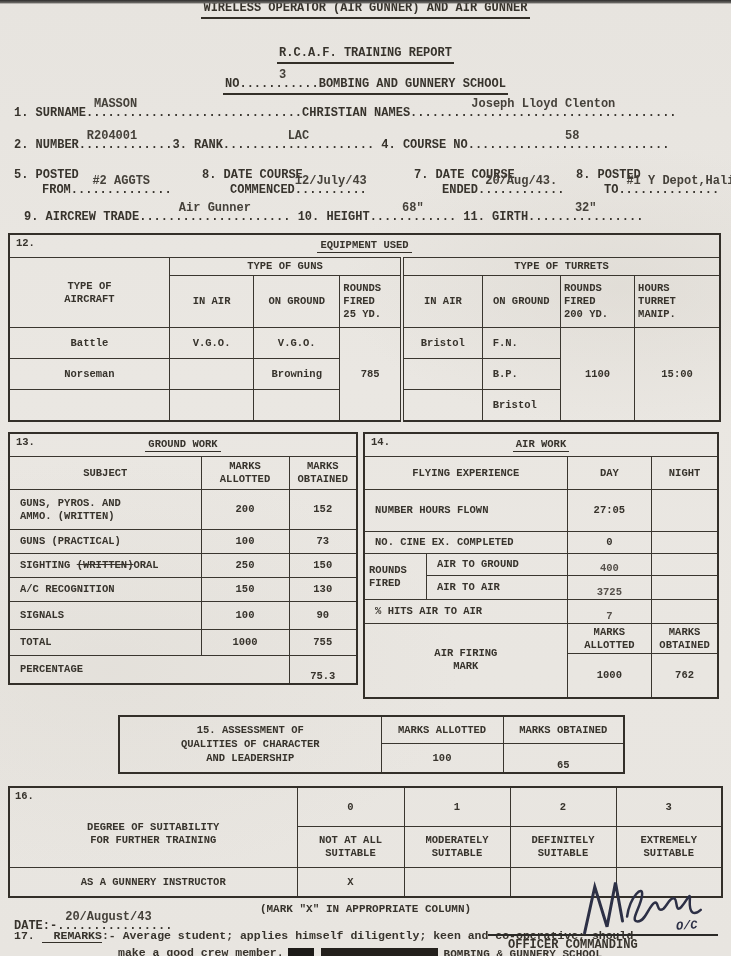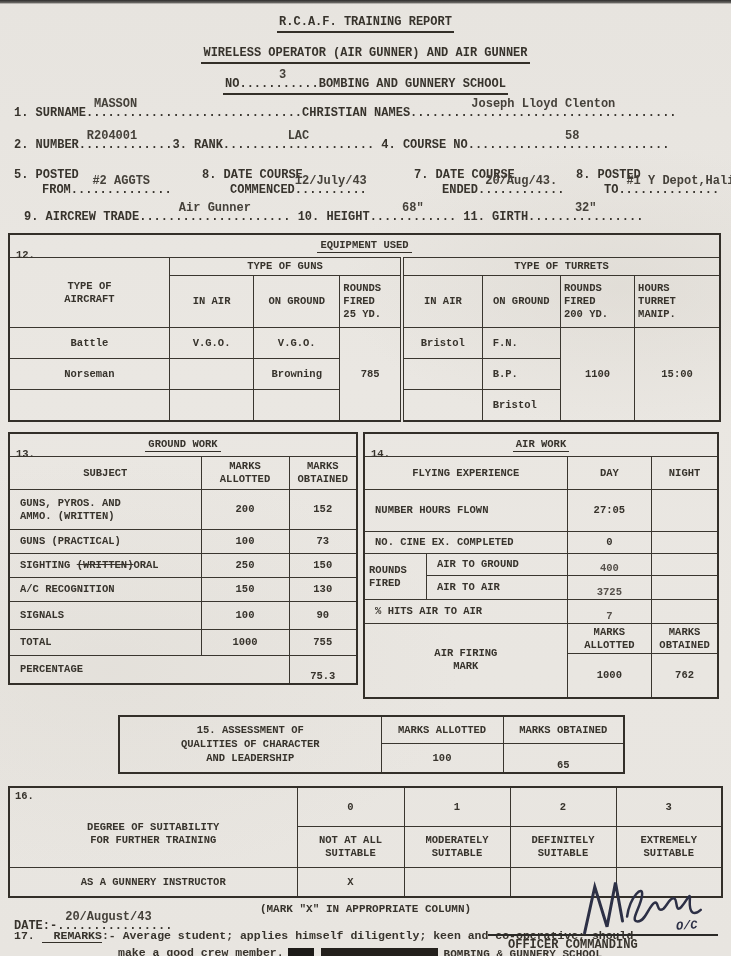--- a/index.html
+++ b/index.html
@@ -29,21 +29,21 @@
   .blk58 .botrow{height:19px;padding-left:28px;white-space:nowrap;}
   .dv{position:relative;display:inline-block;white-space:nowrap;}
   .ov{position:absolute;left:0;width:100%;bottom:9px;text-align:center;white-space:nowrap;color:#45413a;}
   .ov-left{text-align:left;padding-left:8px;}
   table{border-collapse:collapse;table-layout:fixed;}
   td{border:1px solid #3a362f;text-align:center;vertical-align:middle;padding:1px 2px;overflow:visible;}
   .eq-table,.gw-table,.aw-table,.suit-table{border:2px solid #332f29;}
   .as-table{border:2px solid #332f29;}
   .pre{white-space:pre-line;}
   .ttl-cell{position:relative;height:20px;border-left:none;border-right:none;}
-  .secno{position:absolute;left:6px;top:14px;}
+  .secno{position:absolute;left:6px;top:2px;}
   .tbl-title{display:inline-block;border-bottom:1.5px solid #332f28;padding:0 3px;}
   .eq-table{margin:8px 0 0 8px;width:713px;font-size:10.5px;line-height:13px;}
   .eq-group{height:18px;}
   .eq-sub{height:52px;}
   .eq-body td{height:28px;}
   .tdiv{border-left:4px double #3a362f;}
   .cell-left{text-align:left;padding-left:10px;}
   .tables-row{display:flex;gap:5px;margin:10px 0 0 8px;align-items:flex-start;}
   .gw-table{width:333px;font-size:10.5px;line-height:13px;}
   .aw-table{width:356px;font-size:10.5px;line-height:13px;}
@@ -76,25 +76,25 @@
   .stamp1{position:absolute;left:288px;top:948px;width:26px;height:8px;background:#1d1b18;}
   .stamp2{position:absolute;left:321px;top:948px;width:117px;height:8px;background:#23201c;}
   .ink-fade{color:#55504a;}
 </style>
 </head>
 <body>
 
 <div class="page">
   <div class="edge-top"></div>
 
+  <div class="hdr sub-row">
+    <span class="u-line">WIRELESS OPERATOR (AIR GUNNER) AND AIR GUNNER</span>
+  </div>
   <div class="hdr title-row">
     <span class="u-line">R.C.A.F. TRAINING REPORT</span>
-  </div>
-  <div class="hdr sub-row">
-    <span class="u-line">WIRELESS OPERATOR (AIR GUNNER) AND AIR GUNNER</span>
   </div>
   <div class="hdr school-row">
     <span class="u-line">
       <span>NO.</span><span class="dv"><span class="dots">..........</span><span class="ov">3</span></span><span>BOMBING AND GUNNERY SCHOOL</span>
     </span>
   </div>
 
   <div class="fline f1">
     <span>1.  SURNAME</span><span class="dv"><span>..............................</span><span class="ov ov-left">MASSON</span></span><span>CHRISTIAN NAMES</span><span class="dv"><span>.....................................</span><span class="ov">Joseph Lloyd Clenton</span></span>
   </div>

